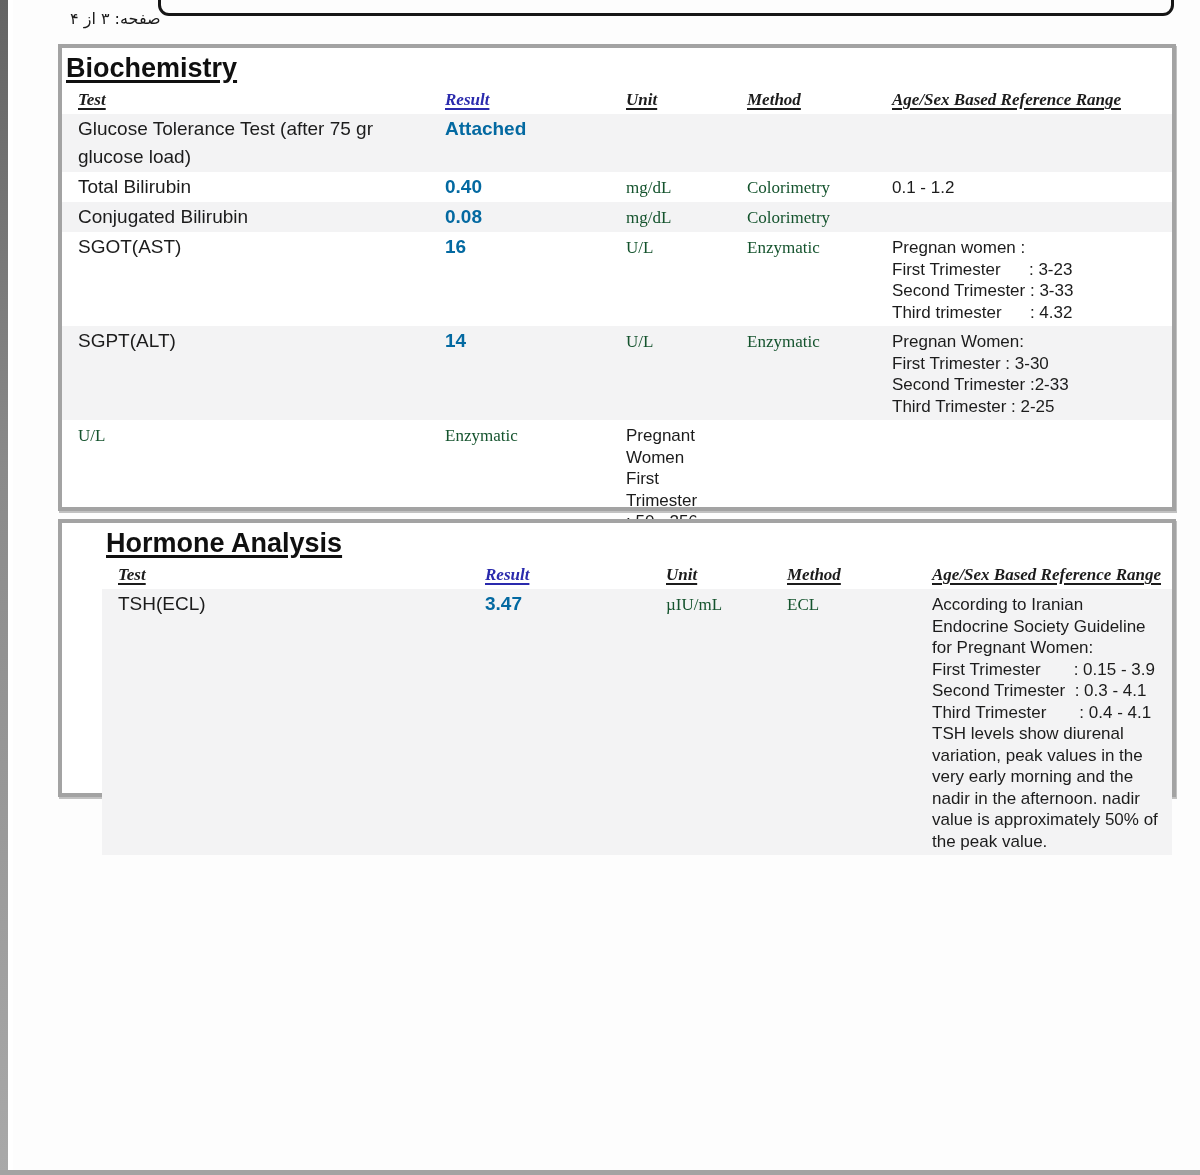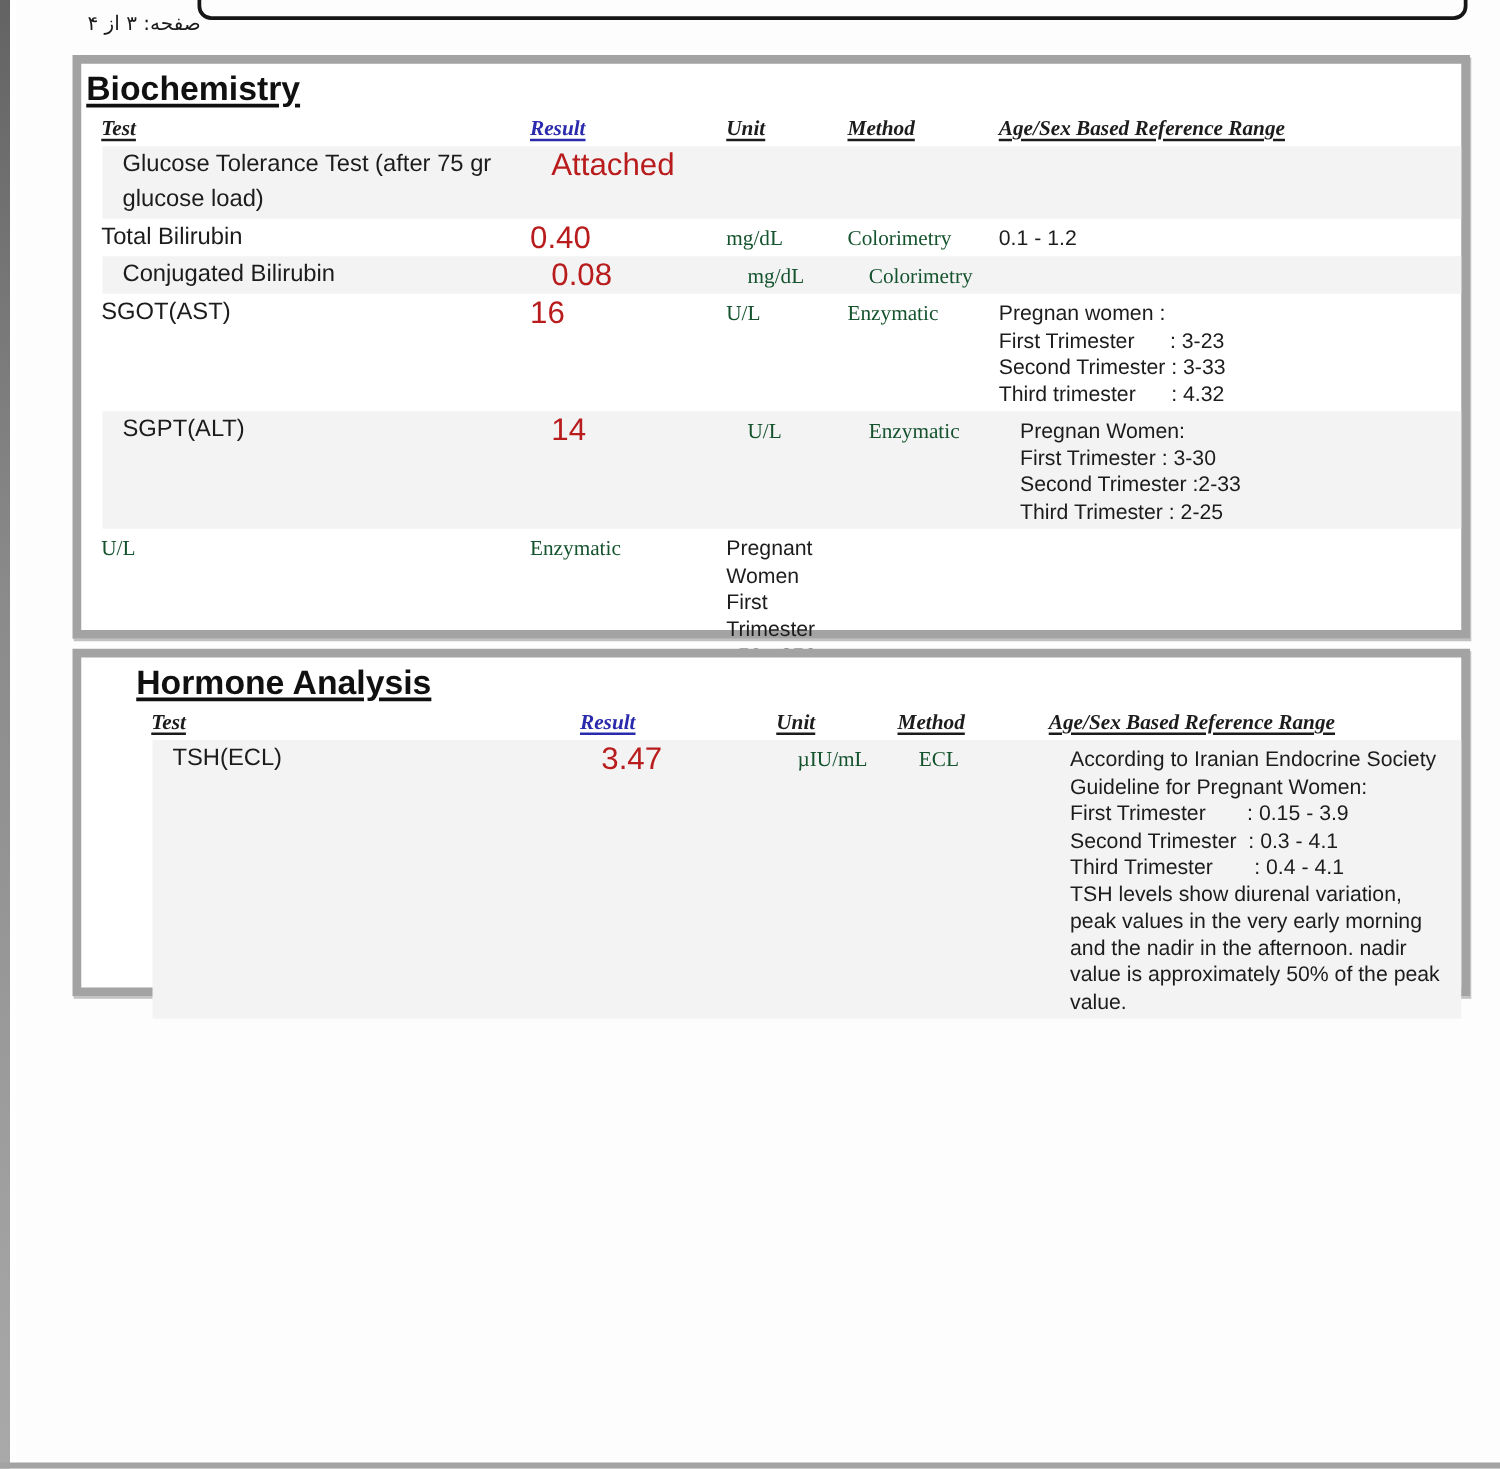--- a/index.html
+++ b/index.html
@@ -26,49 +26,50 @@
     border:3px solid #161616;border-radius:11px;background:transparent;
   }
   .page-note{
     position:absolute;left:70px;top:9px;width:140px;
     direction:rtl;text-align:left;
     font-family:"DejaVu Sans", sans-serif;
     font-size:16px;font-weight:400;color:#1a1a1a;letter-spacing:1px;
   }
   .panel{
     position:absolute;left:58px;width:1118px;
-    background:#ffffff;border:7px solid #a3a3a3;
+    background:#ffffff;border:4px solid #a3a3a3;
     box-shadow:1px 2px 0 rgba(120,120,120,0.45);
     box-sizing:border-box;
   }
   .panel.biochem{top:44px;height:467px;}
   .panel.hormone{top:519px;height:278px;padding-left:40px;}
   .section-title{
     margin:3px 0 5px 4px;
     font-size:27px;font-weight:bold;color:#101010;line-height:34px;
     text-decoration:underline;text-decoration-thickness:2.5px;text-underline-offset:3px;
     display:inline-block;
   }
   .grid{
     display:grid;
     grid-template-columns:343px 157px 97px 121px 1fr;
     padding-left:16px;
+    gap:24px;
   }
   .hdr-row{height:24px;}
   .hdr-cell{
     font-family:"Liberation Serif", serif;
     font-style:italic;font-weight:bold;font-size:17px;color:#1c1c1c;
     text-decoration:underline;text-decoration-thickness:1.5px;text-underline-offset:3px;
     white-space:nowrap;
   }
   .hdr-cell.result{color:#2a2aad;}
   .row{padding-top:1px;padding-bottom:1px;}
-  .row.alt{background:#f3f3f4;margin-left:17px;}
+  .row.alt{background:#f3f3f4;}
   .c-test{font-size:19px;line-height:28px;color:#1c1c1c;padding-right:24px;}
-  .c-result{font-size:25px;line-height:28px;color:#b91c1c;font-weight:400;}
+  .c-result{font-size:19px;line-height:28px;color:#0369a1;font-weight:700;}
   .c-unit,.c-method{
     font-family:"Liberation Serif", serif;
     font-size:17px;line-height:27px;color:#14532d;padding-top:1px;
   }
   .c-range{
     font-size:17px;line-height:21.5px;color:#1c1c1c;
     white-space:pre-wrap;padding:4px 12px 2px 0;
   }
 </style>
 </head>

